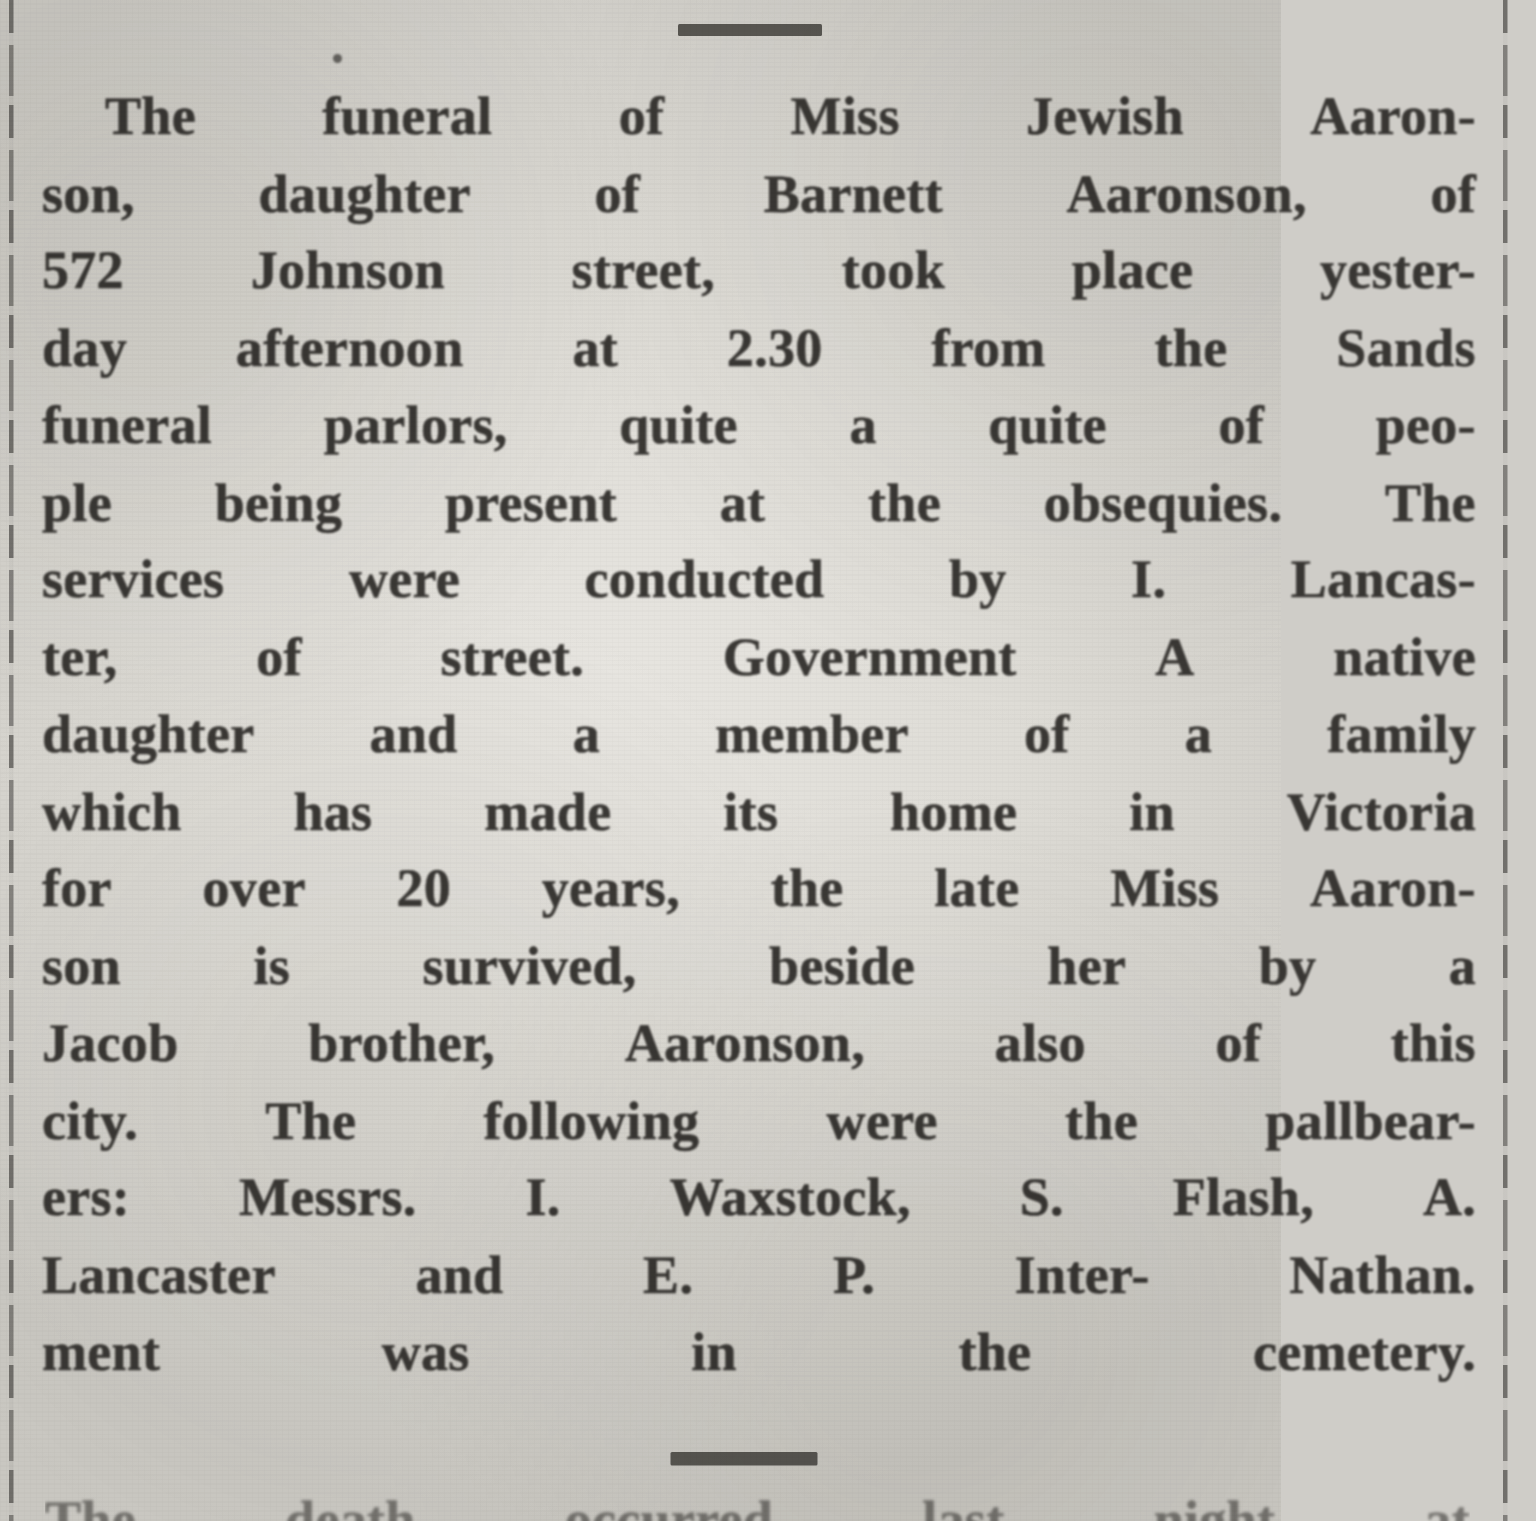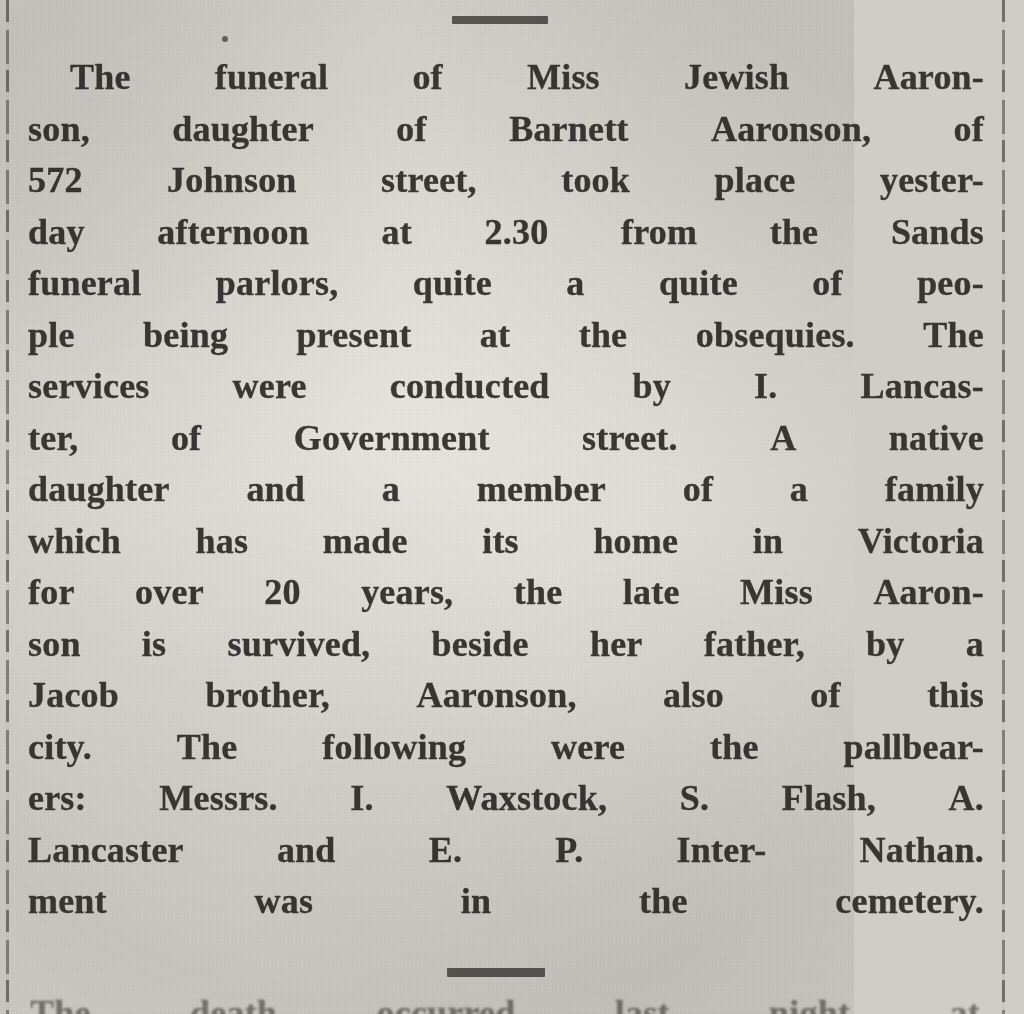--- a/index.html
+++ b/index.html
@@ -224,22 +224,22 @@
         <span class="w">by</span>
         <span class="w">I.</span>
         <span class="w">Lancas-</span>
       </span>
     </div>
 
     <div class="line">
       <span class="justified">
         <span class="w">ter,</span>
         <span class="w">of</span>
+        <span class="w">street.</span>
         <span class="w">Government</span>
-        <span class="w">street.</span>
         <span class="w">A</span>
         <span class="w">native</span>
       </span>
     </div>
 
     <div class="line">
       <span class="justified">
         <span class="w">daughter</span>
         <span class="w">and</span>
         <span class="w">a</span>
@@ -275,21 +275,20 @@
       </span>
     </div>
 
     <div class="line">
       <span class="justified">
         <span class="w">son</span>
         <span class="w">is</span>
         <span class="w">survived,</span>
         <span class="w">beside</span>
         <span class="w">her</span>
-        <span class="w">father,</span>
         <span class="w">by</span>
         <span class="w">a</span>
       </span>
     </div>
 
     <div class="line">
       <span class="justified">
         <span class="w">Jacob</span>
         <span class="w">brother,</span>
         <span class="w">Aaronson,</span>

